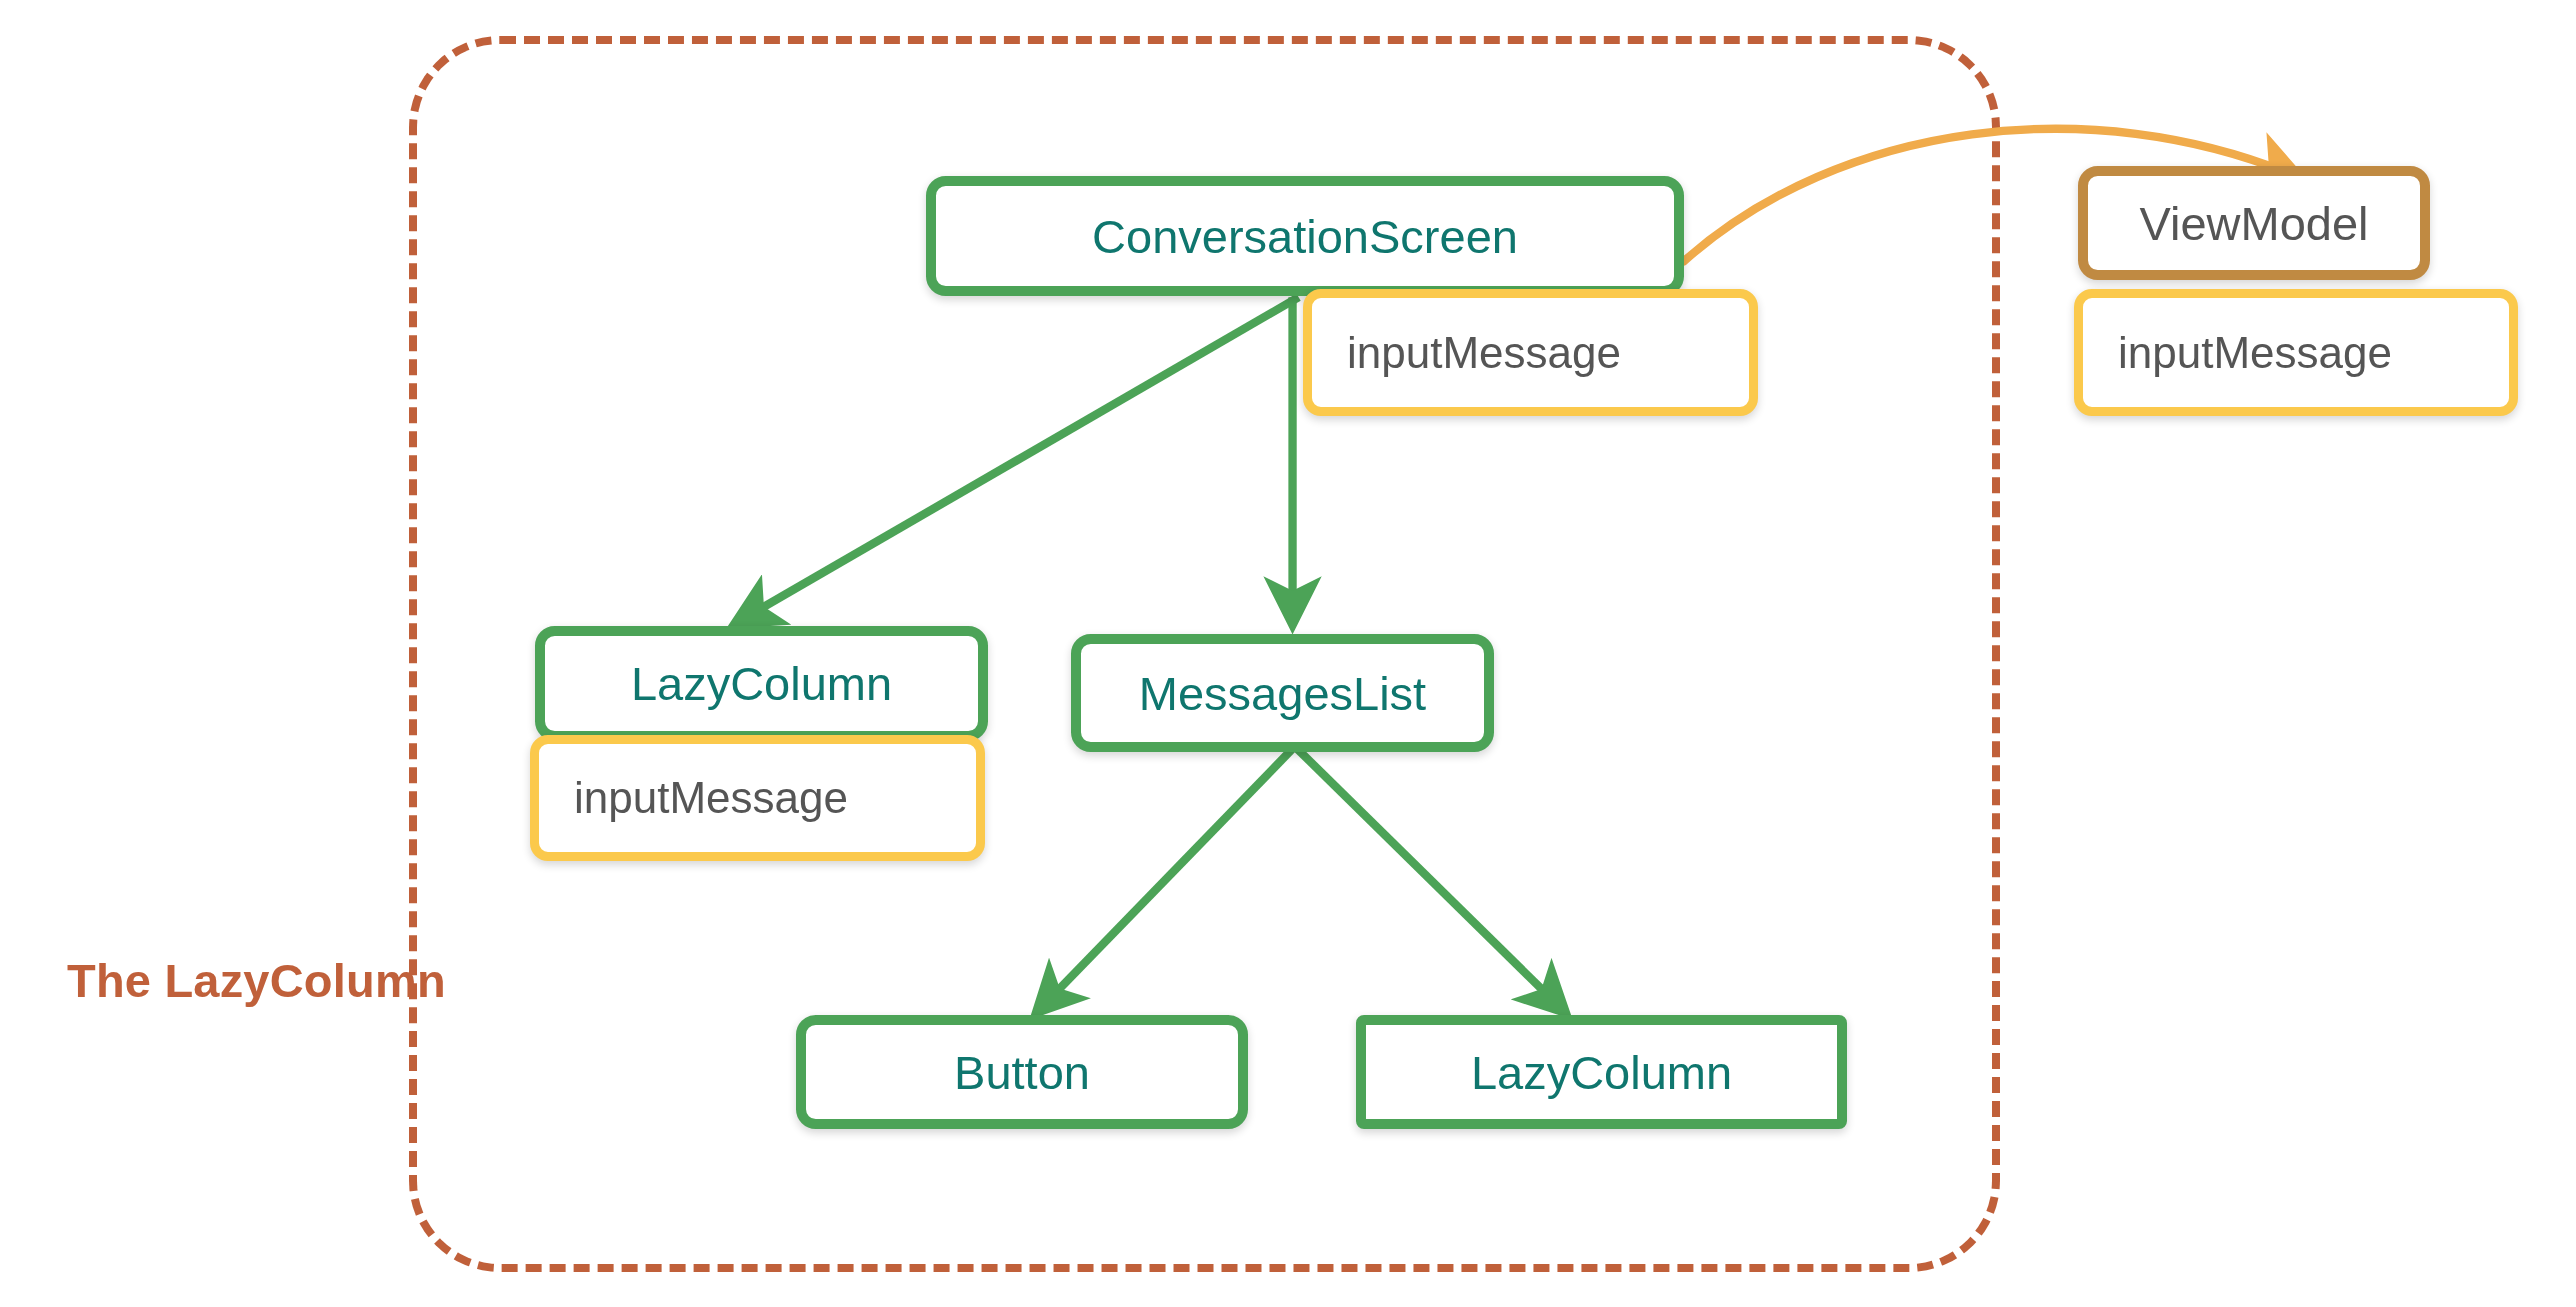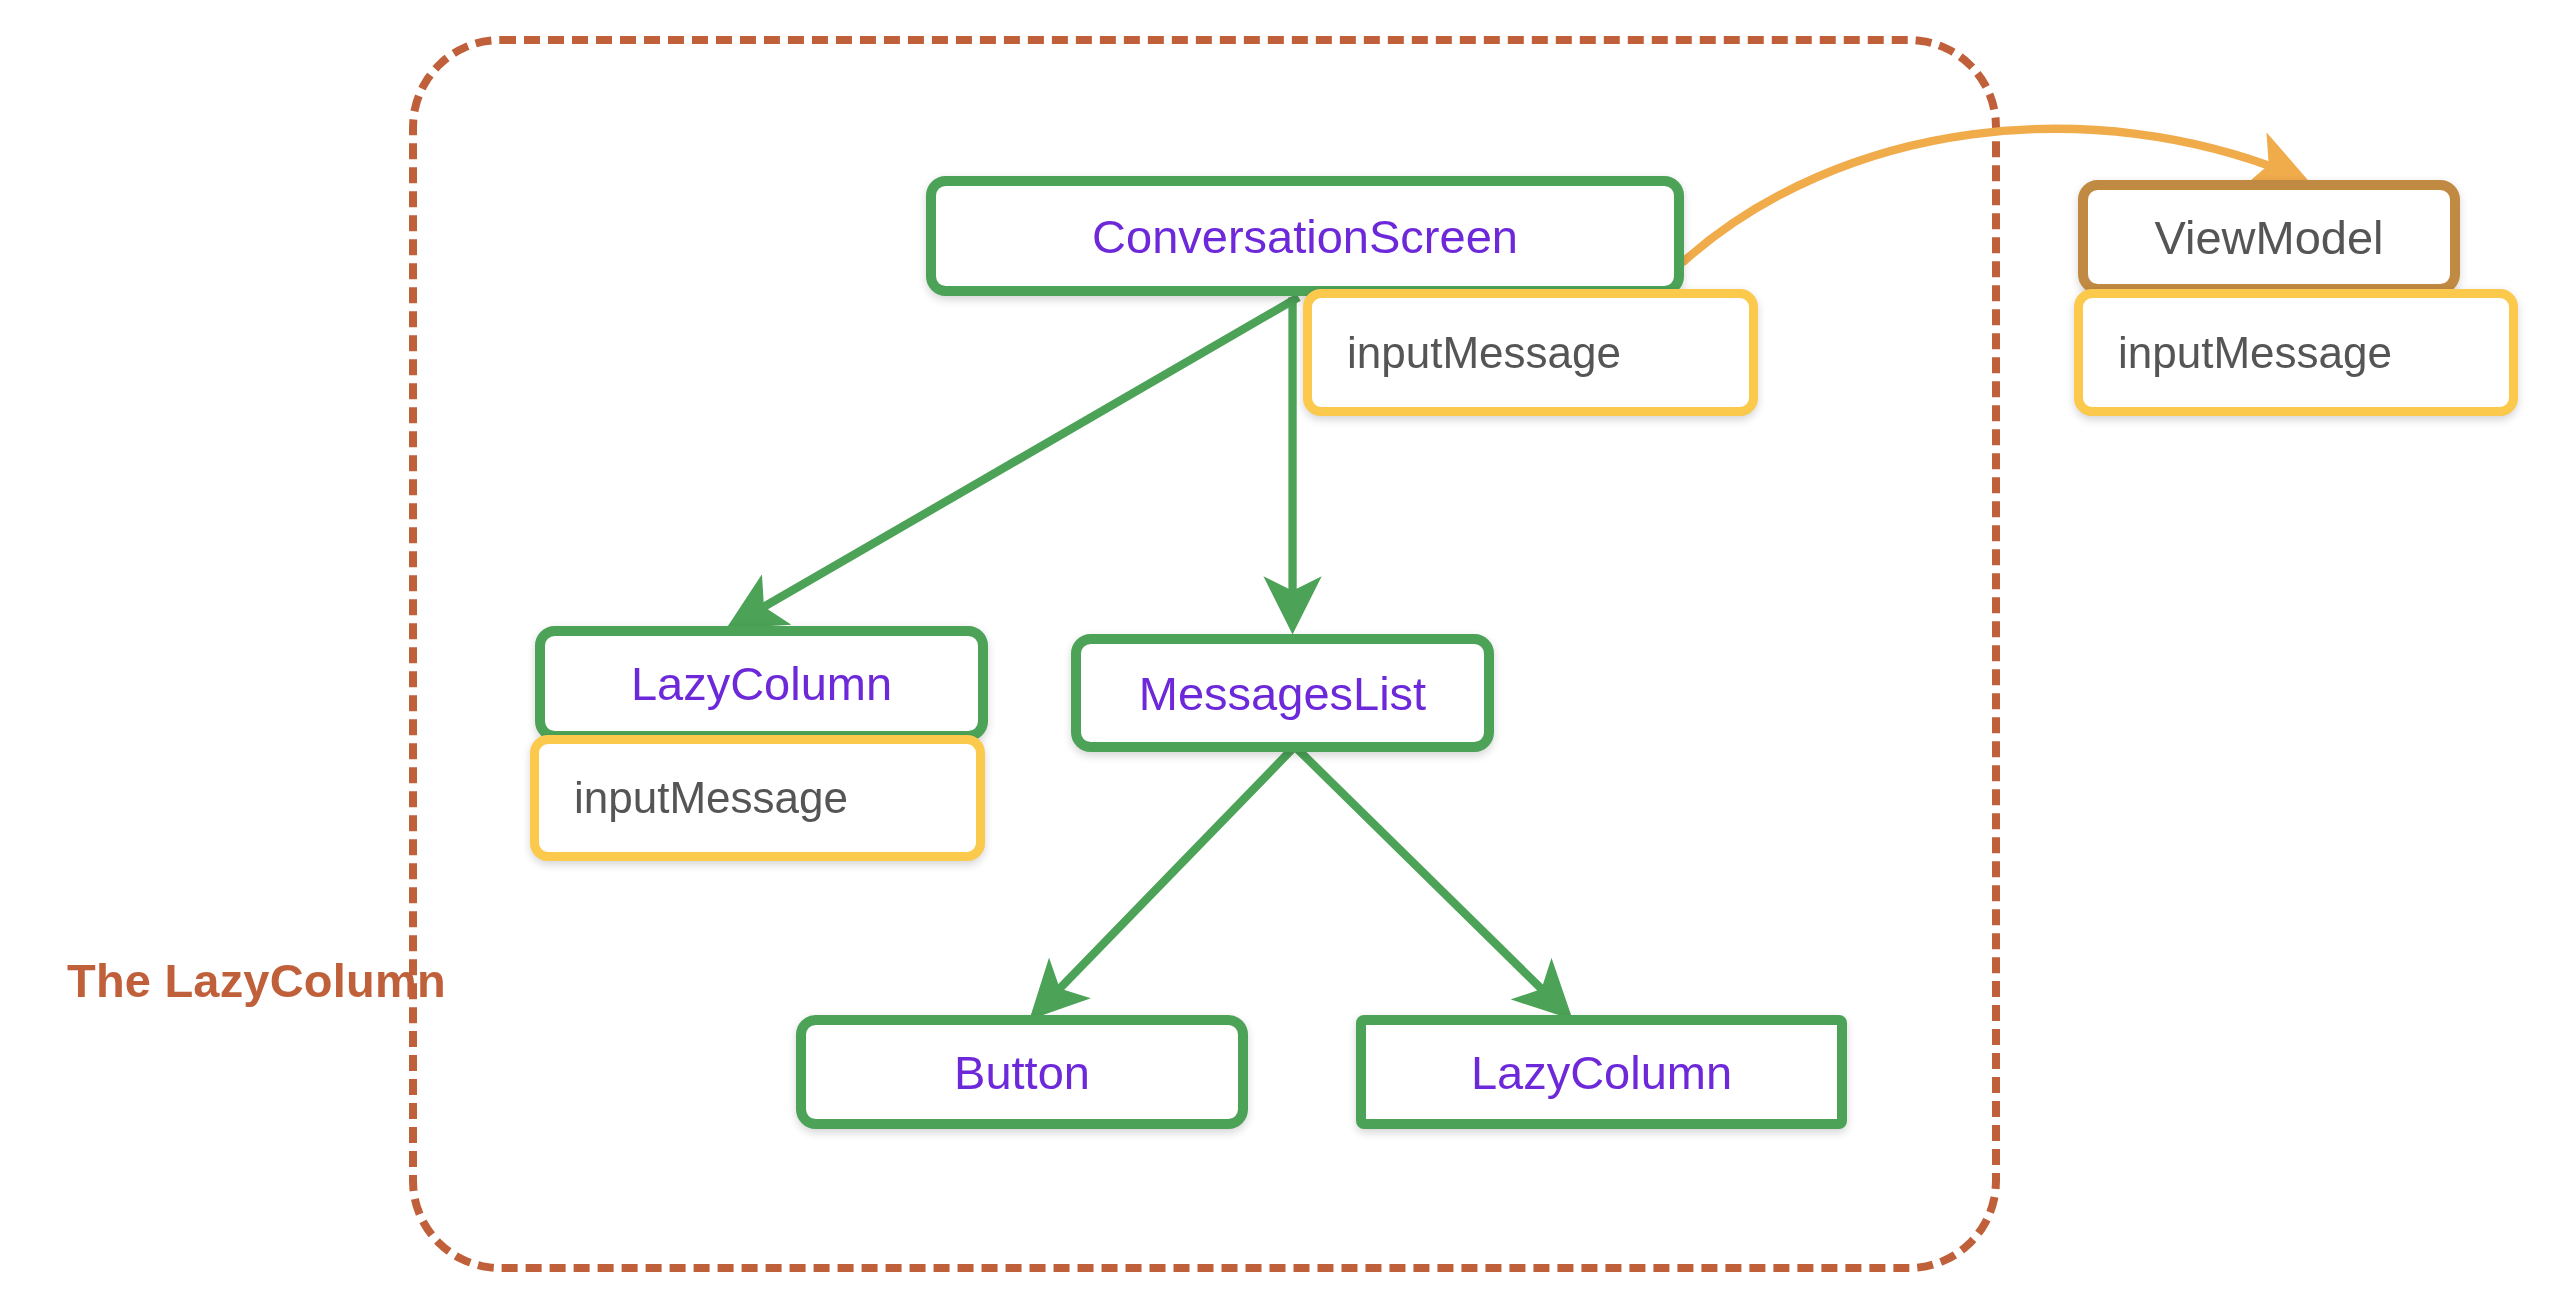--- a/index.html
+++ b/index.html
@@ -55,42 +55,42 @@
     background: #ffffff;
     border-radius: 19.7px;
     display: flex;
     align-items: center;
     justify-content: center;
     box-shadow: 0 3.8px 9px rgba(0,0,0,0.16);
     white-space: nowrap;
   }
   .node-green {
     border: 10.6px solid #4CA357;
-    color: #6d28d9;
+    color: #0f766e;
     font-size: 47px;
   }
   .node-brown {
     border: 10.6px solid #C08A42;
     color: #555555;
     font-size: 47px;
   }
   .chip-yellow {
     border: 9px solid #FBC94C;
     color: #555555;
     font-size: 44px;
     border-radius: 18px;
     justify-content: flex-start;
     padding-left: 35px;
   }
 
   
   #node-conversationscreen { left: 926px; top: 176px;  width: 758px; height: 120px; }
   #chip-conversationscreen { left: 1303px; top: 289px;  width: 455px;  height: 127px; z-index: 6; }
 
-  #node-viewmodel          { left: 2078px; top: 180px;  width: 382px;  height: 114px; text-align: center; }
+  #node-viewmodel          { left: 2078px; top: 166px;  width: 352px;  height: 114px; text-align: center; }
   #chip-viewmodel          { left: 2074px; top: 289px;  width: 444px;  height: 127px; z-index: 6; }
 
   #node-userinput          { left: 535px;  top: 626px;  width: 453px;  height: 115px; }
   #chip-userinput          { left: 530px;  top: 735px;  width: 455px;  height: 126px; z-index: 6; }
 
   #node-messageslist       { left: 1071px; top: 626px;  width: 423px;  height: 118px; margin-top: 8px; }
 
   #node-button             { left: 796px; top: 1015px; width: 452px;  height: 114px; }
   #node-lazycolumn         { left: 1356px; top: 1015px; width: 491px;  height: 114px; border-radius: 8px; }
 </style>

